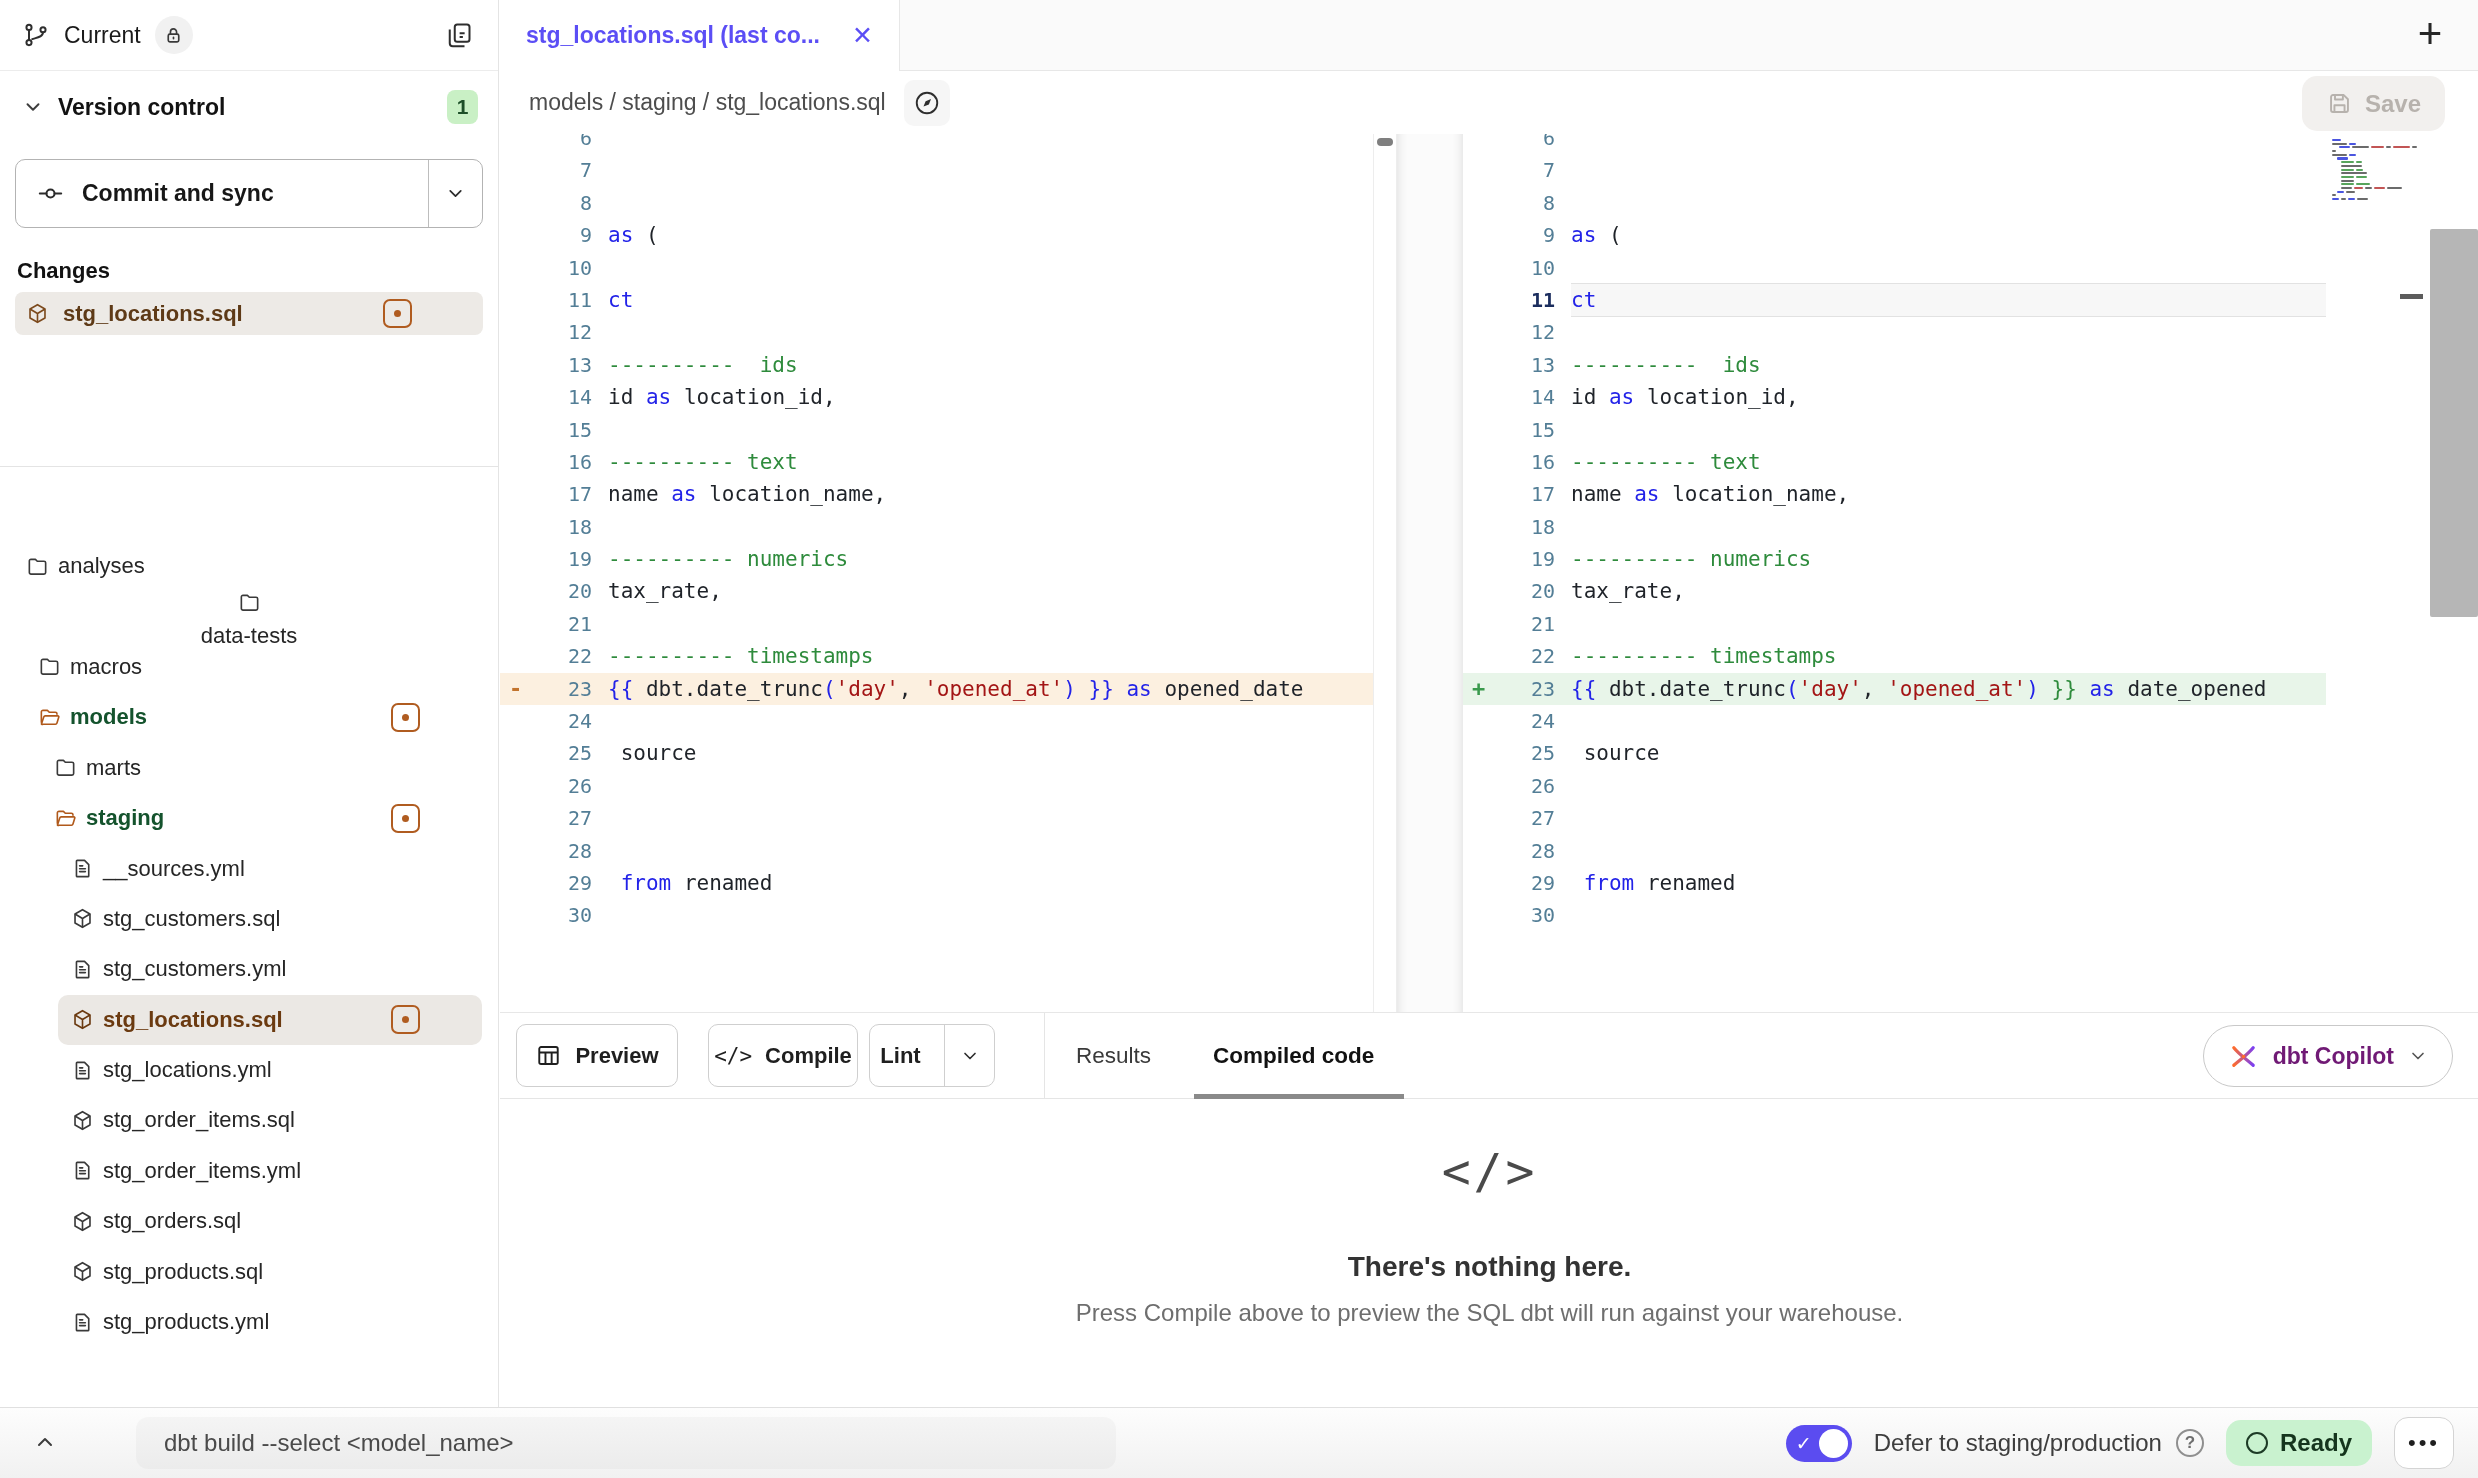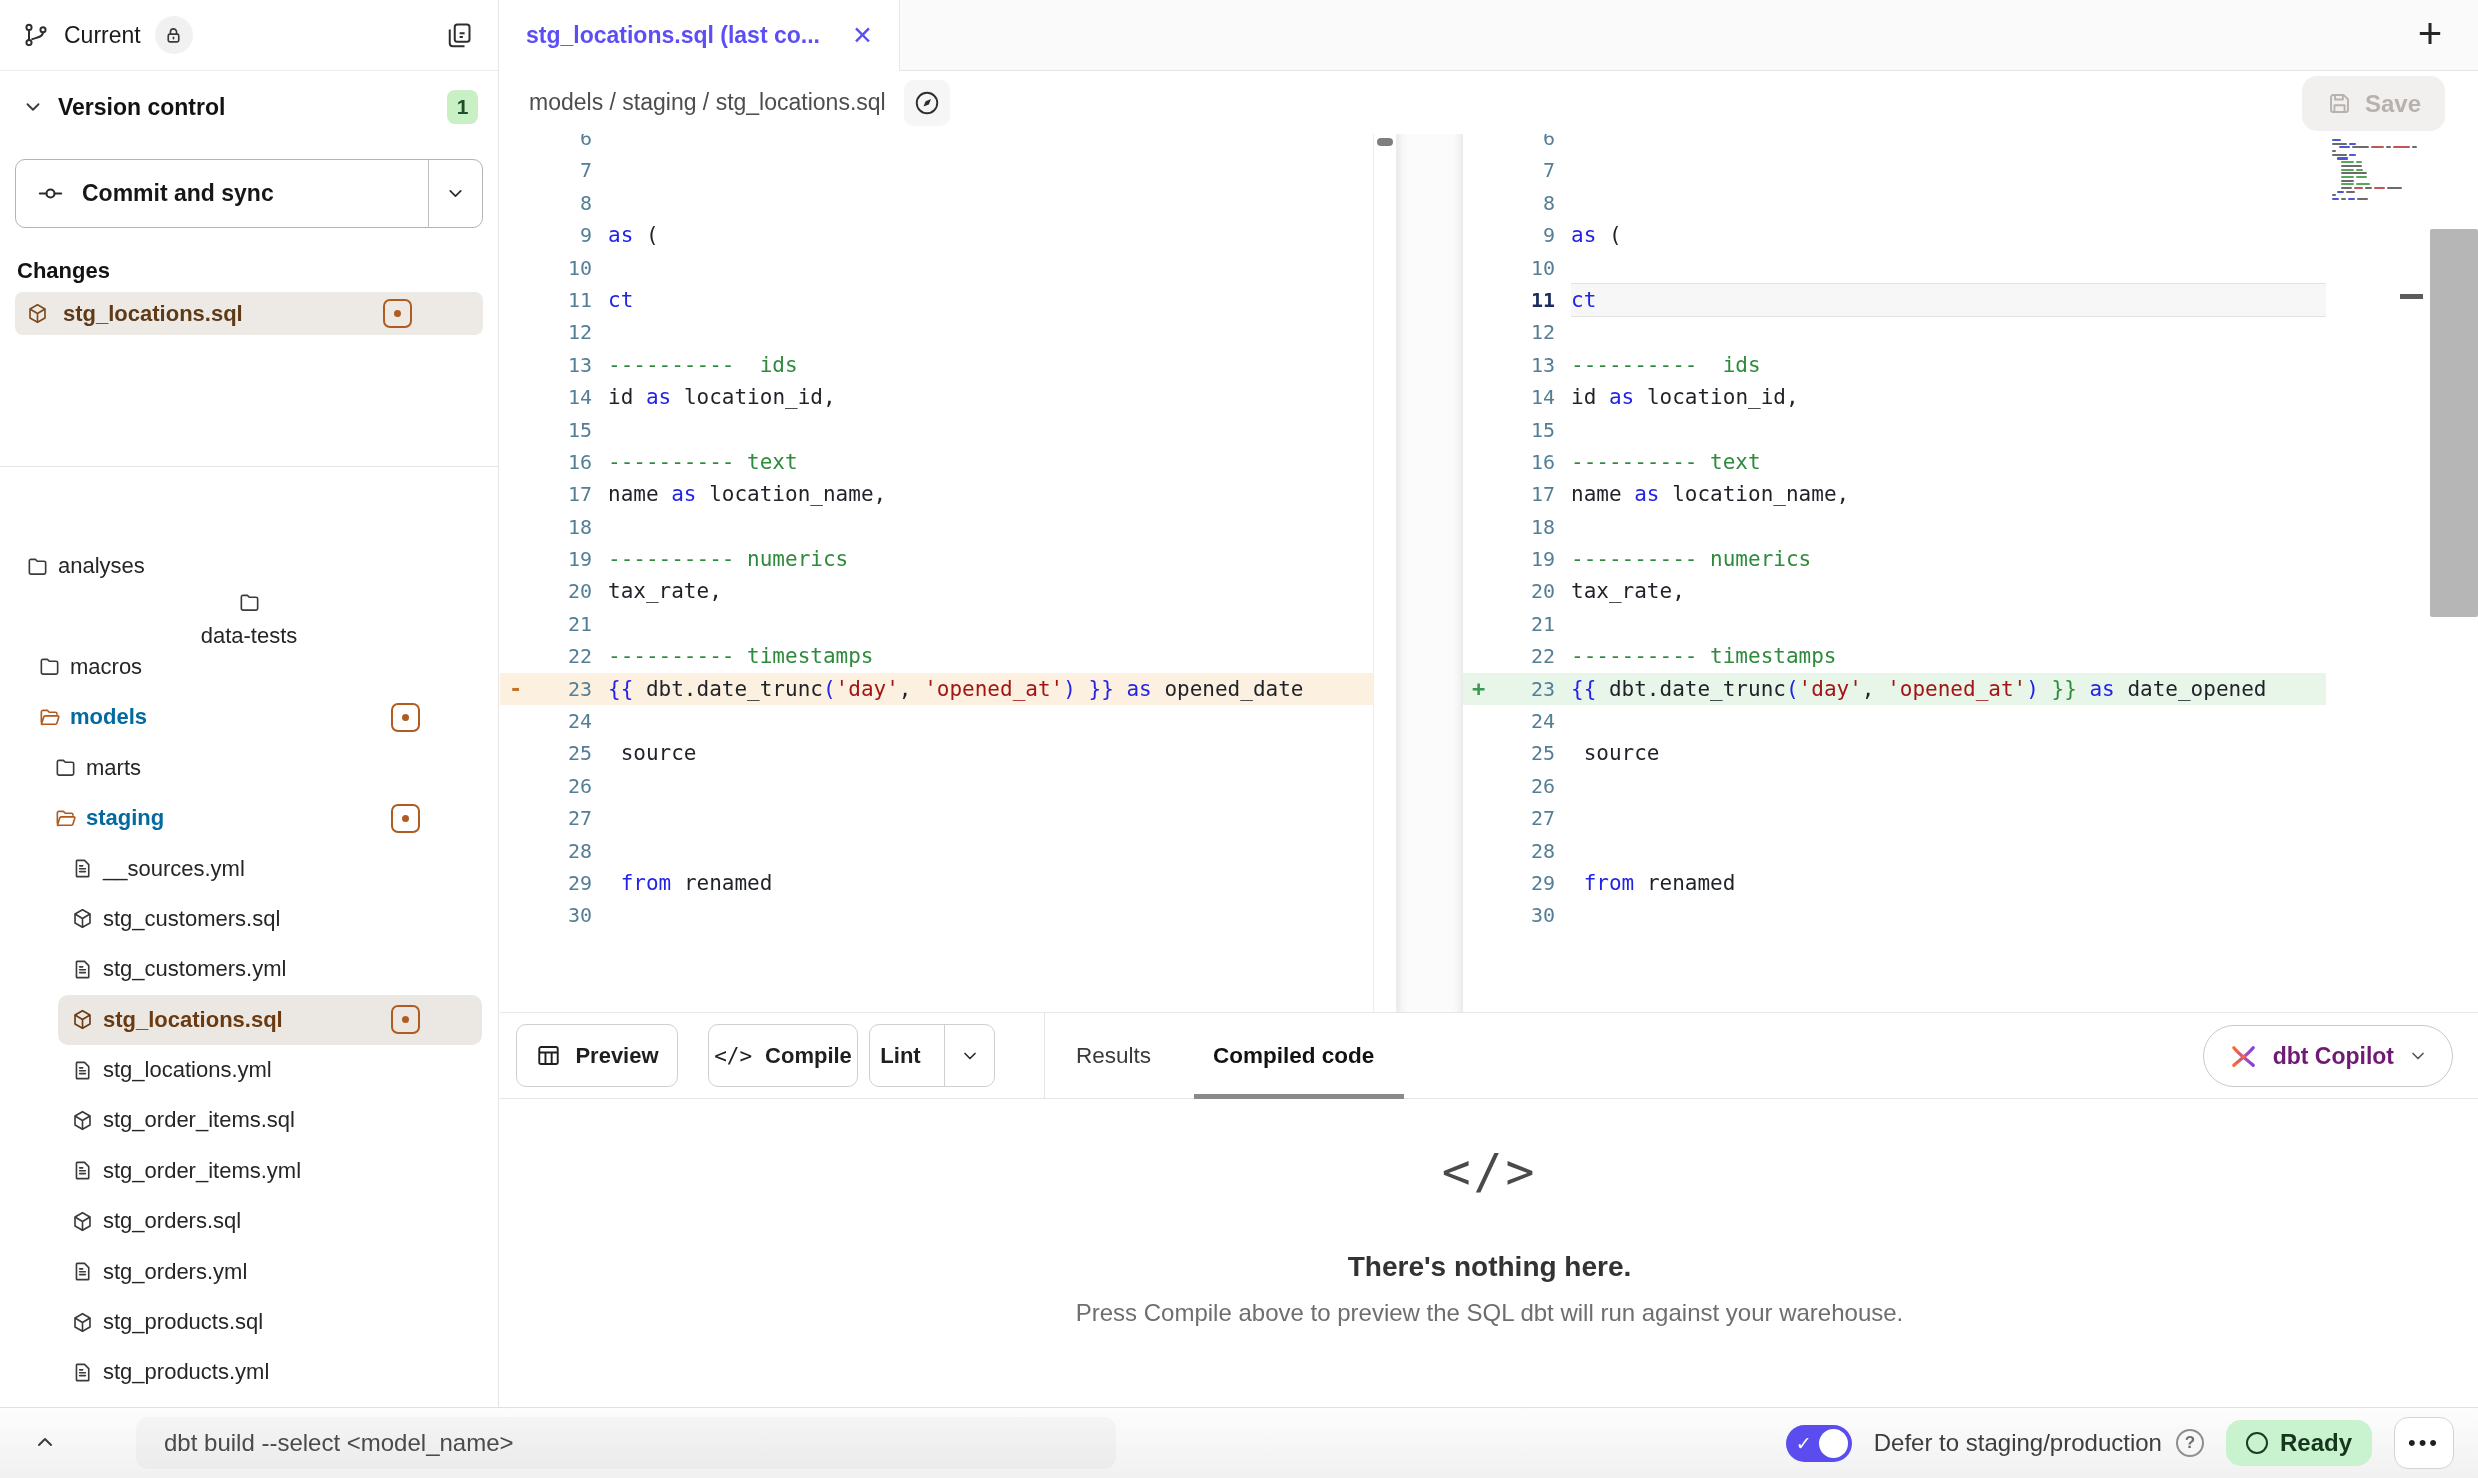--- a/index.html
+++ b/index.html
@@ -27,21 +27,21 @@
   .mod-badge{width:29px;height:29px;border:2px solid #b05c20;border-radius:7px;position:relative;flex:none}
   .mod-badge::after{content:"";position:absolute;left:50%;top:50%;width:7px;height:7px;margin:-3.5px 0 0 -3.5px;background:#b05c20;border-radius:50%}
   .change-row .mod-badge{margin-left:auto;margin-right:60px}
   .fe-section{position:absolute;top:466px;left:0;right:0;bottom:0;border-top:1px solid #e4e4e4}
   .fe-header{display:flex;align-items:center;gap:14px;padding:21px 24px 0 22px}
   .fe-header .ftitle{font-size:23px;font-weight:bold;color:#121212;flex:1}
   #fe-rows{position:absolute;top:74px;left:0;right:0;bottom:0;overflow:hidden}
   .fe-row{height:50.4px;display:flex;align-items:center;gap:9px}
   .fe-row .lbl{font-size:22px;color:#262626;white-space:nowrap}
   .fe-row .icon{color:#3a3a3a}
-  .fe-row.accent .lbl{color:#0369a1;font-weight:600}
+  .fe-row.accent .lbl{color:#14532d;font-weight:600}
   .fe-row.accent .icon{color:#b0591b}
   .fe-row.selected{background:#ebe8e4;border-radius:10px;margin-left:58px;margin-right:16px;padding-left:13px}
   .fe-row.selected .lbl{color:#6b3a10;font-weight:600}
   .fe-row.selected .icon{color:#6b3a10}
   .fe-row .mod-badge{margin-left:auto;margin-right:78px}
   .fe-row.selected .mod-badge{margin-right:62px}
   .chev{color:#3d3d3d}
 
   
   #main{position:absolute;left:500px;top:0;right:0;height:1407px;background:#fff}
@@ -312,29 +312,20 @@
           <span class="lbl">stg_order_items.yml</span>
         </div>
         <div class="fe-row" style="padding-left: 71px;">
           <span class="icon">
             <svg width="23" height="23" viewBox="0 0 24 24" fill="none" stroke="currentColor" stroke-width="1.7" stroke-linejoin="round">
               <path d="M12 2.8l7.8 4.5v9.4L12 21.2l-7.8-4.5V7.3z"></path>
               <path d="M12 12l7.8-4.7M12 12v9.2M12 12L4.2 7.3"></path>
             </svg>
           </span>
           <span class="lbl">stg_orders.sql</span>
-        </div>
-        <div class="fe-row" style="padding-left: 71px;">
-          <span class="icon">
-            <svg width="23" height="23" viewBox="0 0 24 24" fill="none" stroke="currentColor" stroke-width="1.7" stroke-linejoin="round">
-              <path d="M6.5 3.5h7.6l4.4 4.4v11.8a0.8 0.8 0 0 1-0.8 0.8H6.5a0.8 0.8 0 0 1-0.8-0.8V4.3a0.8 0.8 0 0 1 0.8-0.8z"></path>
-              <path d="M9 9.2h3.2M9 12.2h6M9 15.2h6" stroke-linecap="round"></path>
-            </svg>
-          </span>
-          <span class="lbl">stg_orders.yml</span>
         </div>
         <div class="fe-row" style="padding-left: 71px;">
           <span class="icon">
             <svg width="23" height="23" viewBox="0 0 24 24" fill="none" stroke="currentColor" stroke-width="1.7" stroke-linejoin="round">
               <path d="M12 2.8l7.8 4.5v9.4L12 21.2l-7.8-4.5V7.3z"></path>
               <path d="M12 12l7.8-4.7M12 12v9.2M12 12L4.2 7.3"></path>
             </svg>
           </span>
           <span class="lbl">stg_products.sql</span>
         </div>

